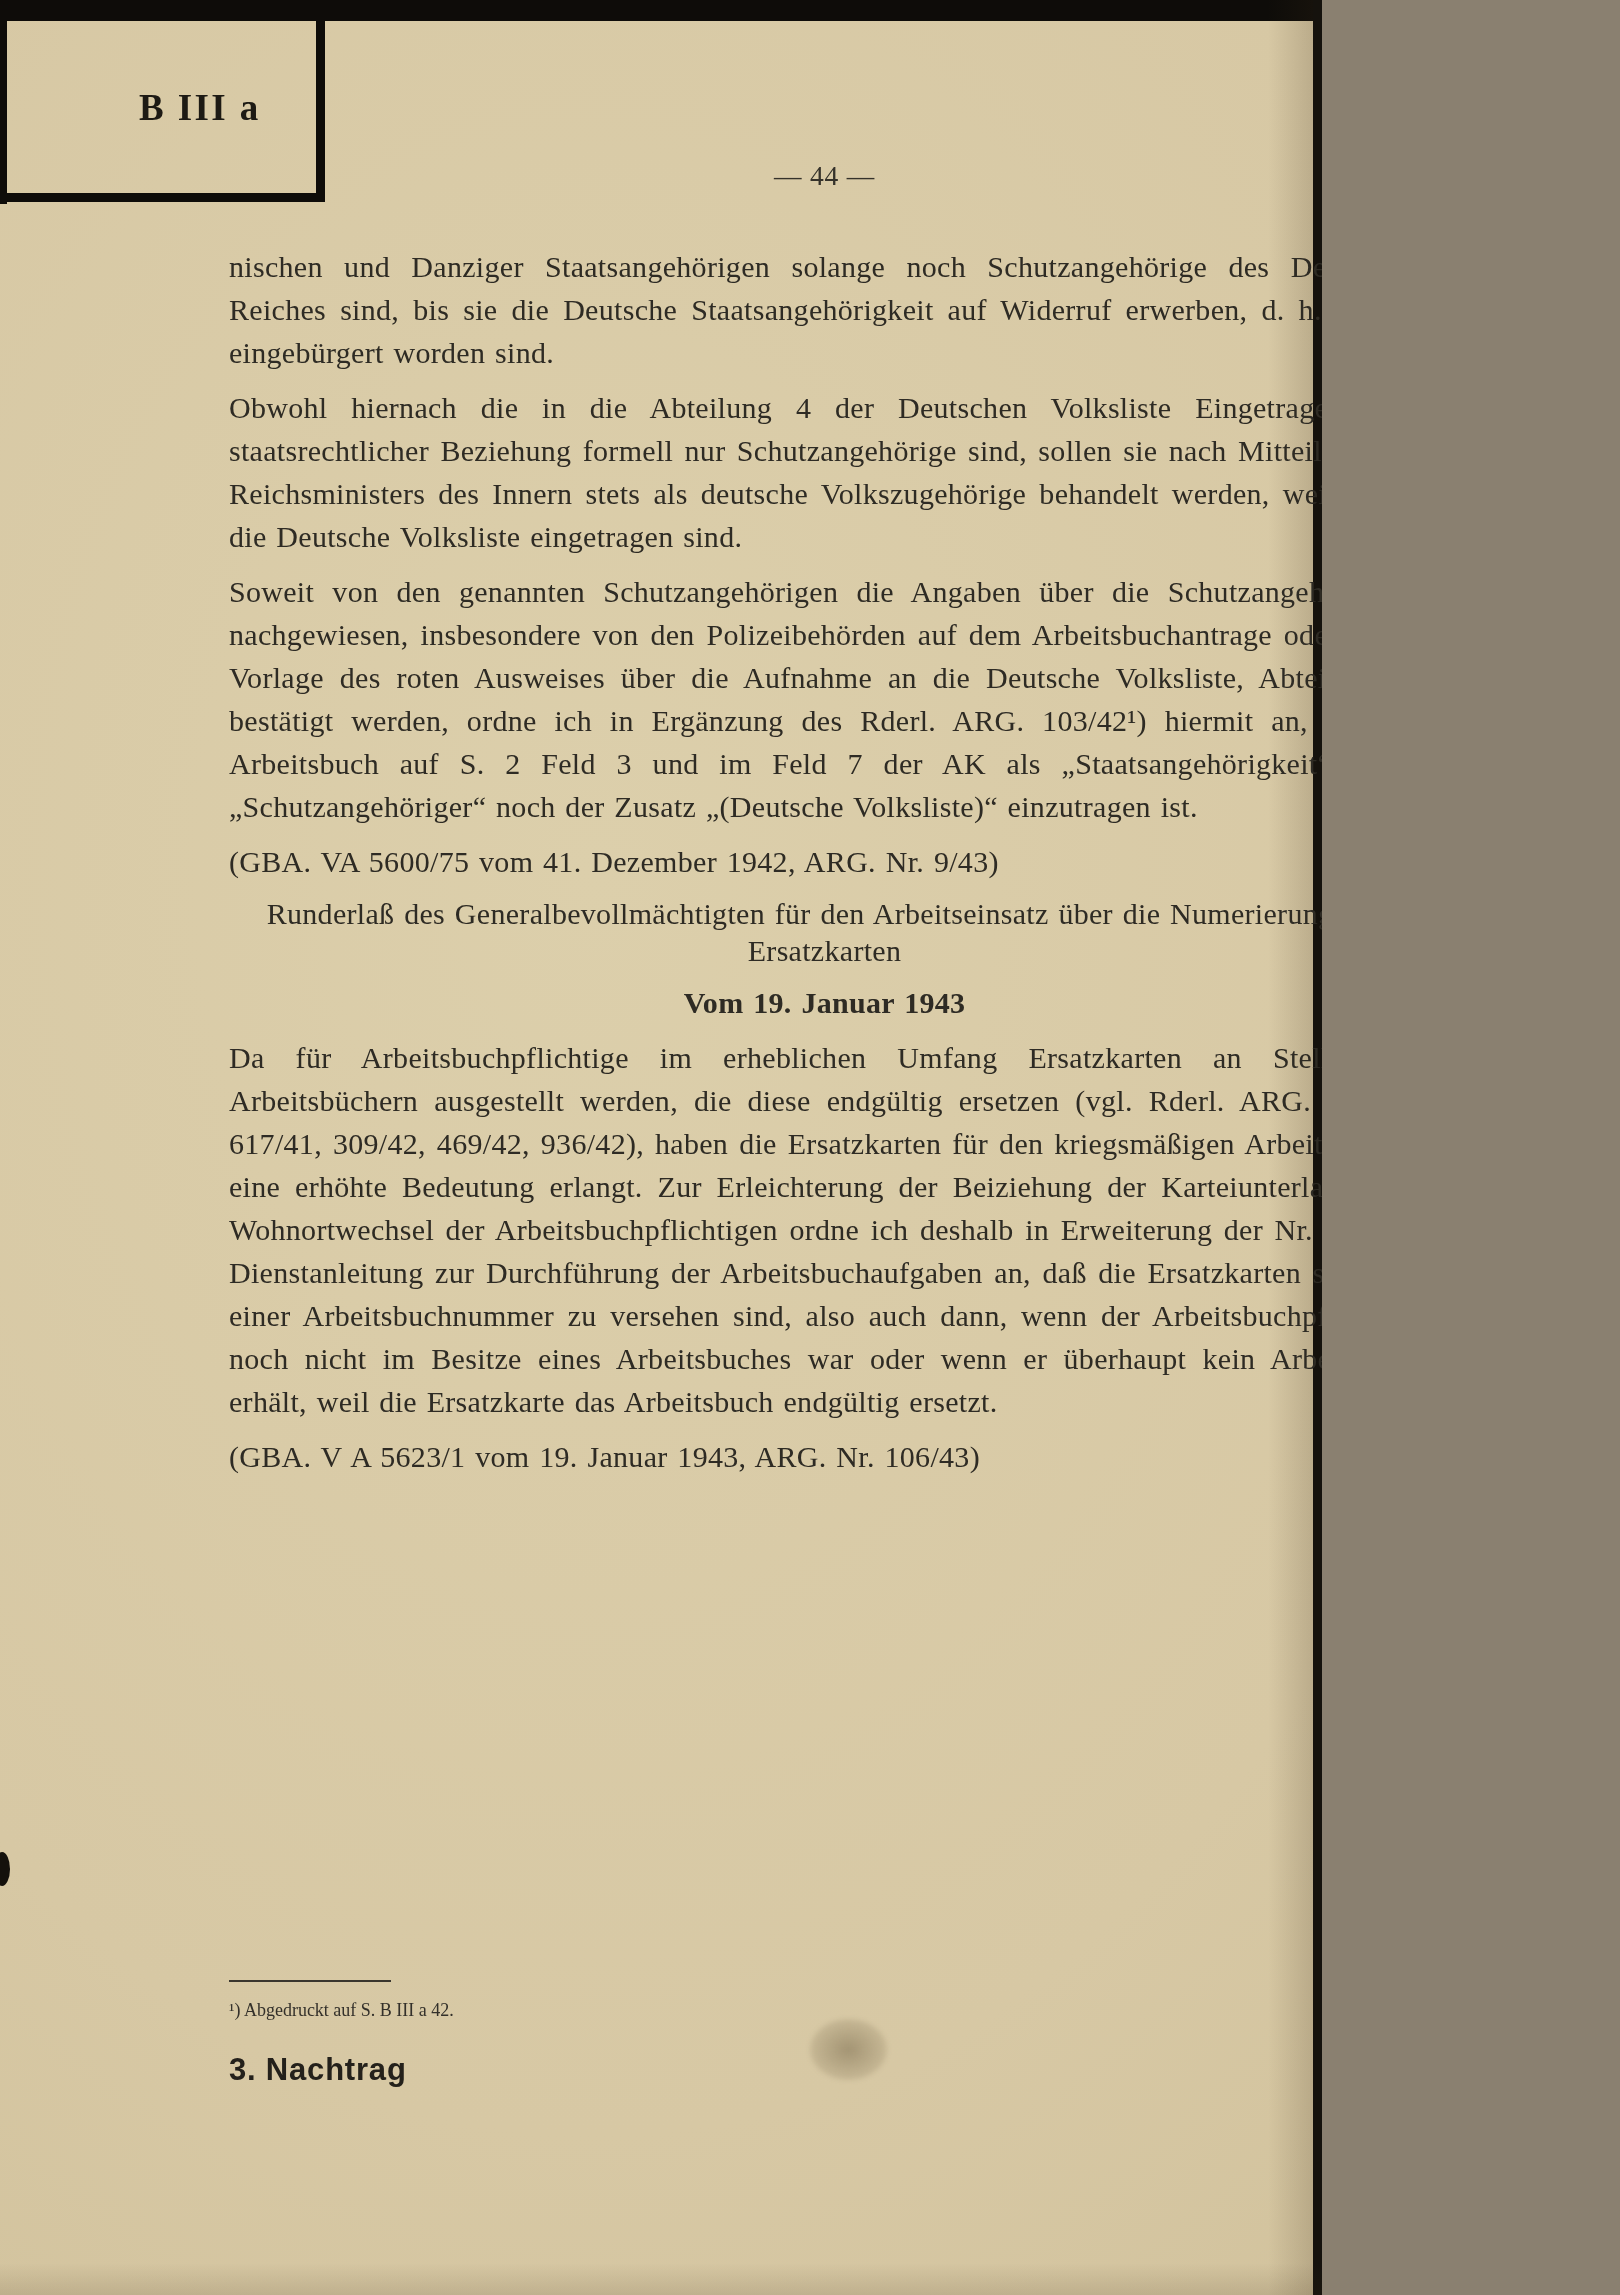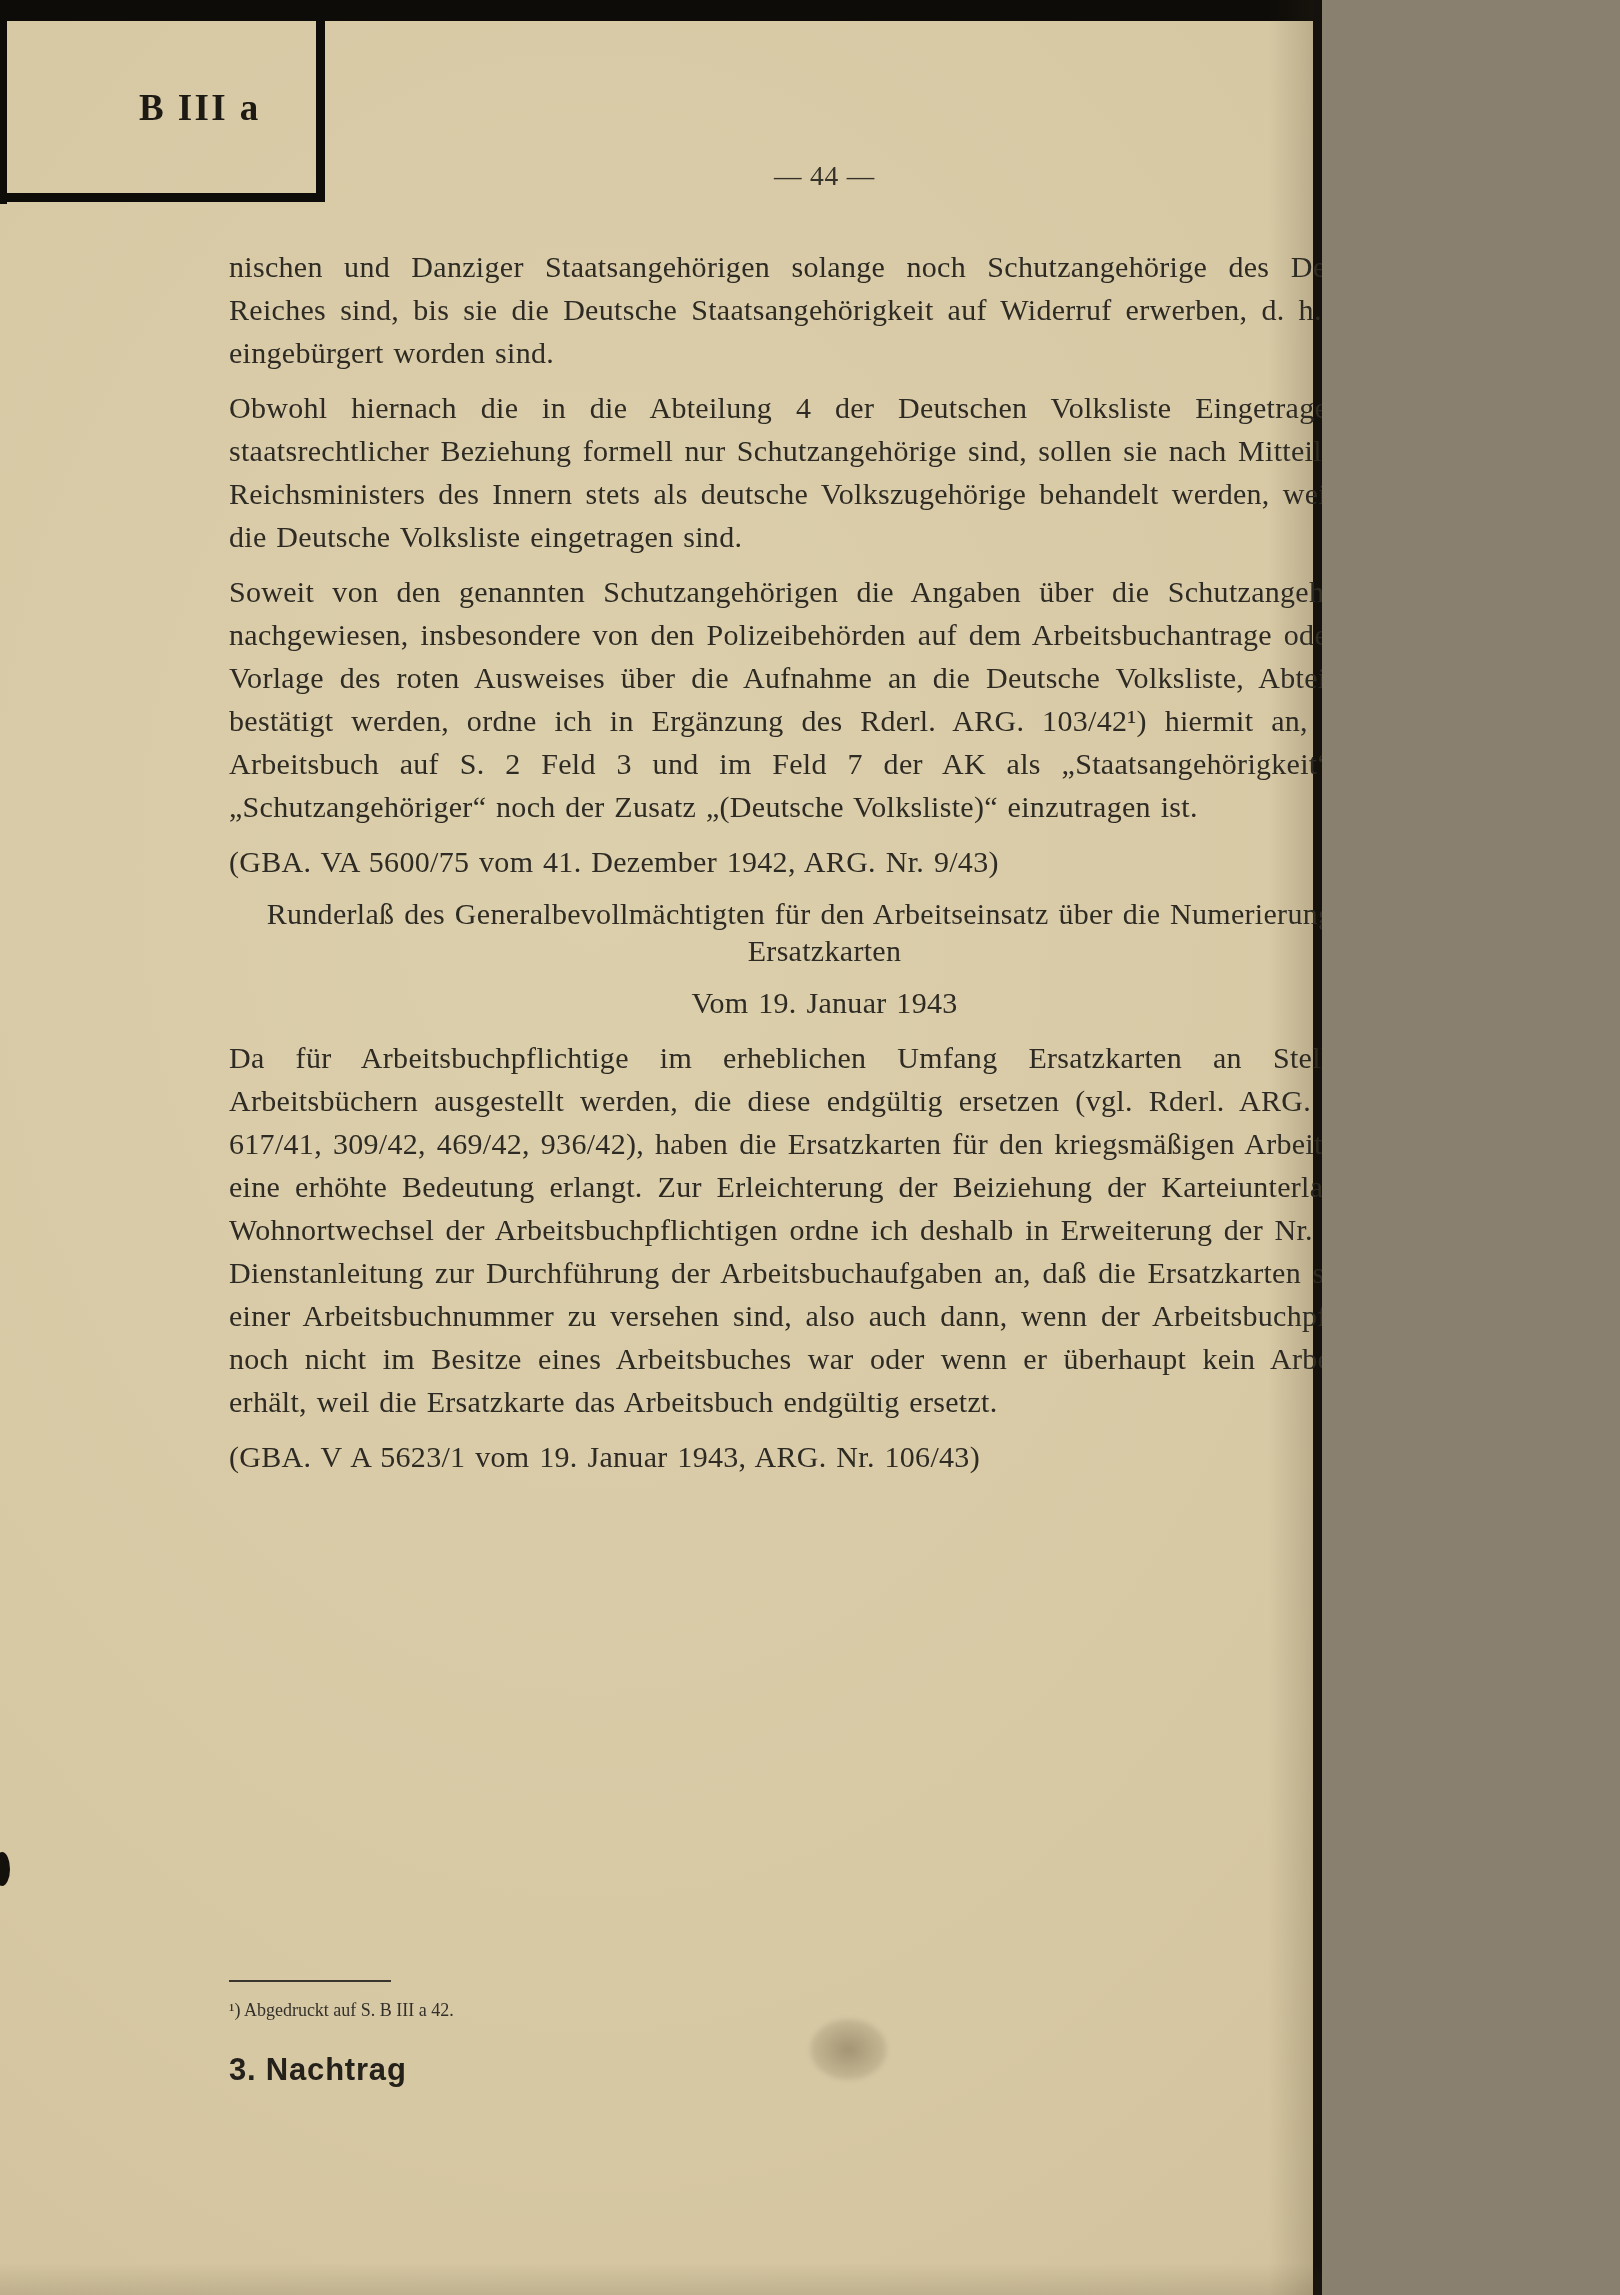--- a/index.html
+++ b/index.html
@@ -41,21 +41,21 @@
     font-size:30px;line-height:43px;text-align:justify;
     word-spacing:2px;letter-spacing:0.3px;
   }
   .textblock p{margin:0 0 12px 0;}
   .citation{text-align:left;margin-top:1.6px;}
   .decree-heading{
     font-weight:normal;text-align:center;
     margin:58px 0 0 0;line-height:37px;
   }
   .decree-date{
-    font-weight:normal;text-align:center;
+    font-weight:bold;text-align:center;
     margin:21px 0 36px 0;
   }
 
   .footnote-block{position:absolute;left:229px;top:1980px;width:1191px;font-size:18px;color:#33302a;}
   .footnote-rule{width:162px;height:2.4px;background:#3a362e;margin-bottom:18px;}
   .footer-label{
     position:absolute;left:229px;top:2052px;
     font-family:"Liberation Sans", sans-serif;font-weight:bold;
     font-size:31px;color:#24211b;letter-spacing:0.8px;
   }

